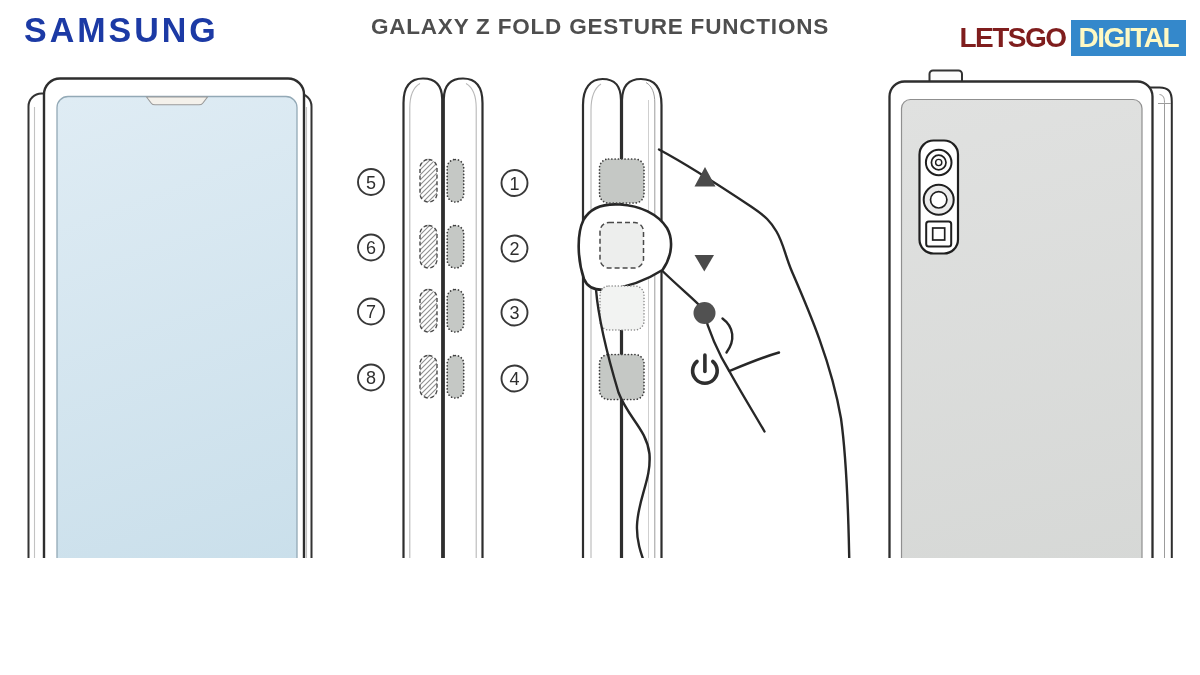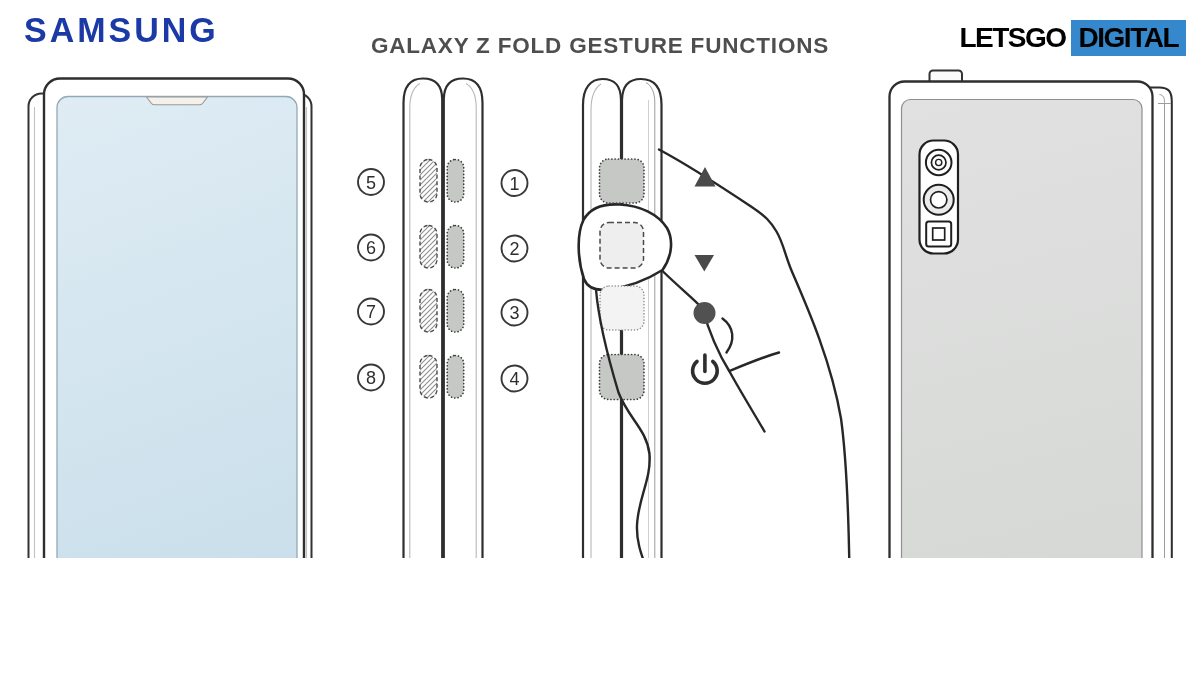--- a/index.html
+++ b/index.html
@@ -1,24 +1,24 @@
 <!DOCTYPE html>
 <html><head>
 <meta charset="utf-8">
 <style>
   html,body{margin:0;padding:0;}
   body{font-family:"Liberation Sans",sans-serif;background:#ffffff;}
   .stage{position:relative;width:1200px;height:558px;background:#ffffff;overflow:hidden;}
   .brand{position:absolute;left:24px;top:10px;font-size:34px;font-weight:bold;
          letter-spacing:3px;color:#1C3AA5;transform:scaleY(1.04);transform-origin:top left;}
-  .title{position:absolute;top:33px;left:0;width:100%;text-align:center;
+  .title{position:absolute;top:14px;left:0;width:100%;text-align:center;
          font-size:22.5px;font-weight:bold;letter-spacing:0.8px;color:#4E4E4E;}
   .publisher{position:absolute;top:20px;right:14px;display:flex;align-items:center;}
-  .letsgo{font-size:28px;font-weight:bold;letter-spacing:-1.5px;color:#000000;margin-right:5px;}
-  .digital-box{background:#3488CB;color:#000000;font-size:28px;font-weight:bold;
+  .letsgo{font-size:28px;font-weight:bold;letter-spacing:-1.5px;color:#7f1d1d;margin-right:5px;}
+  .digital-box{background:#3488CB;color:#fef9c3;font-size:28px;font-weight:bold;
                letter-spacing:-1.5px;padding:2px 8px;}
   svg{position:absolute;left:0;top:0;}
   .num{font-size:18px;fill:#2E2E2E;font-family:"Liberation Sans",sans-serif;}
 </style>
 </head>
 <body>
 
 <div class="stage">
 
   <div class="brand">SAMSUNG</div>

